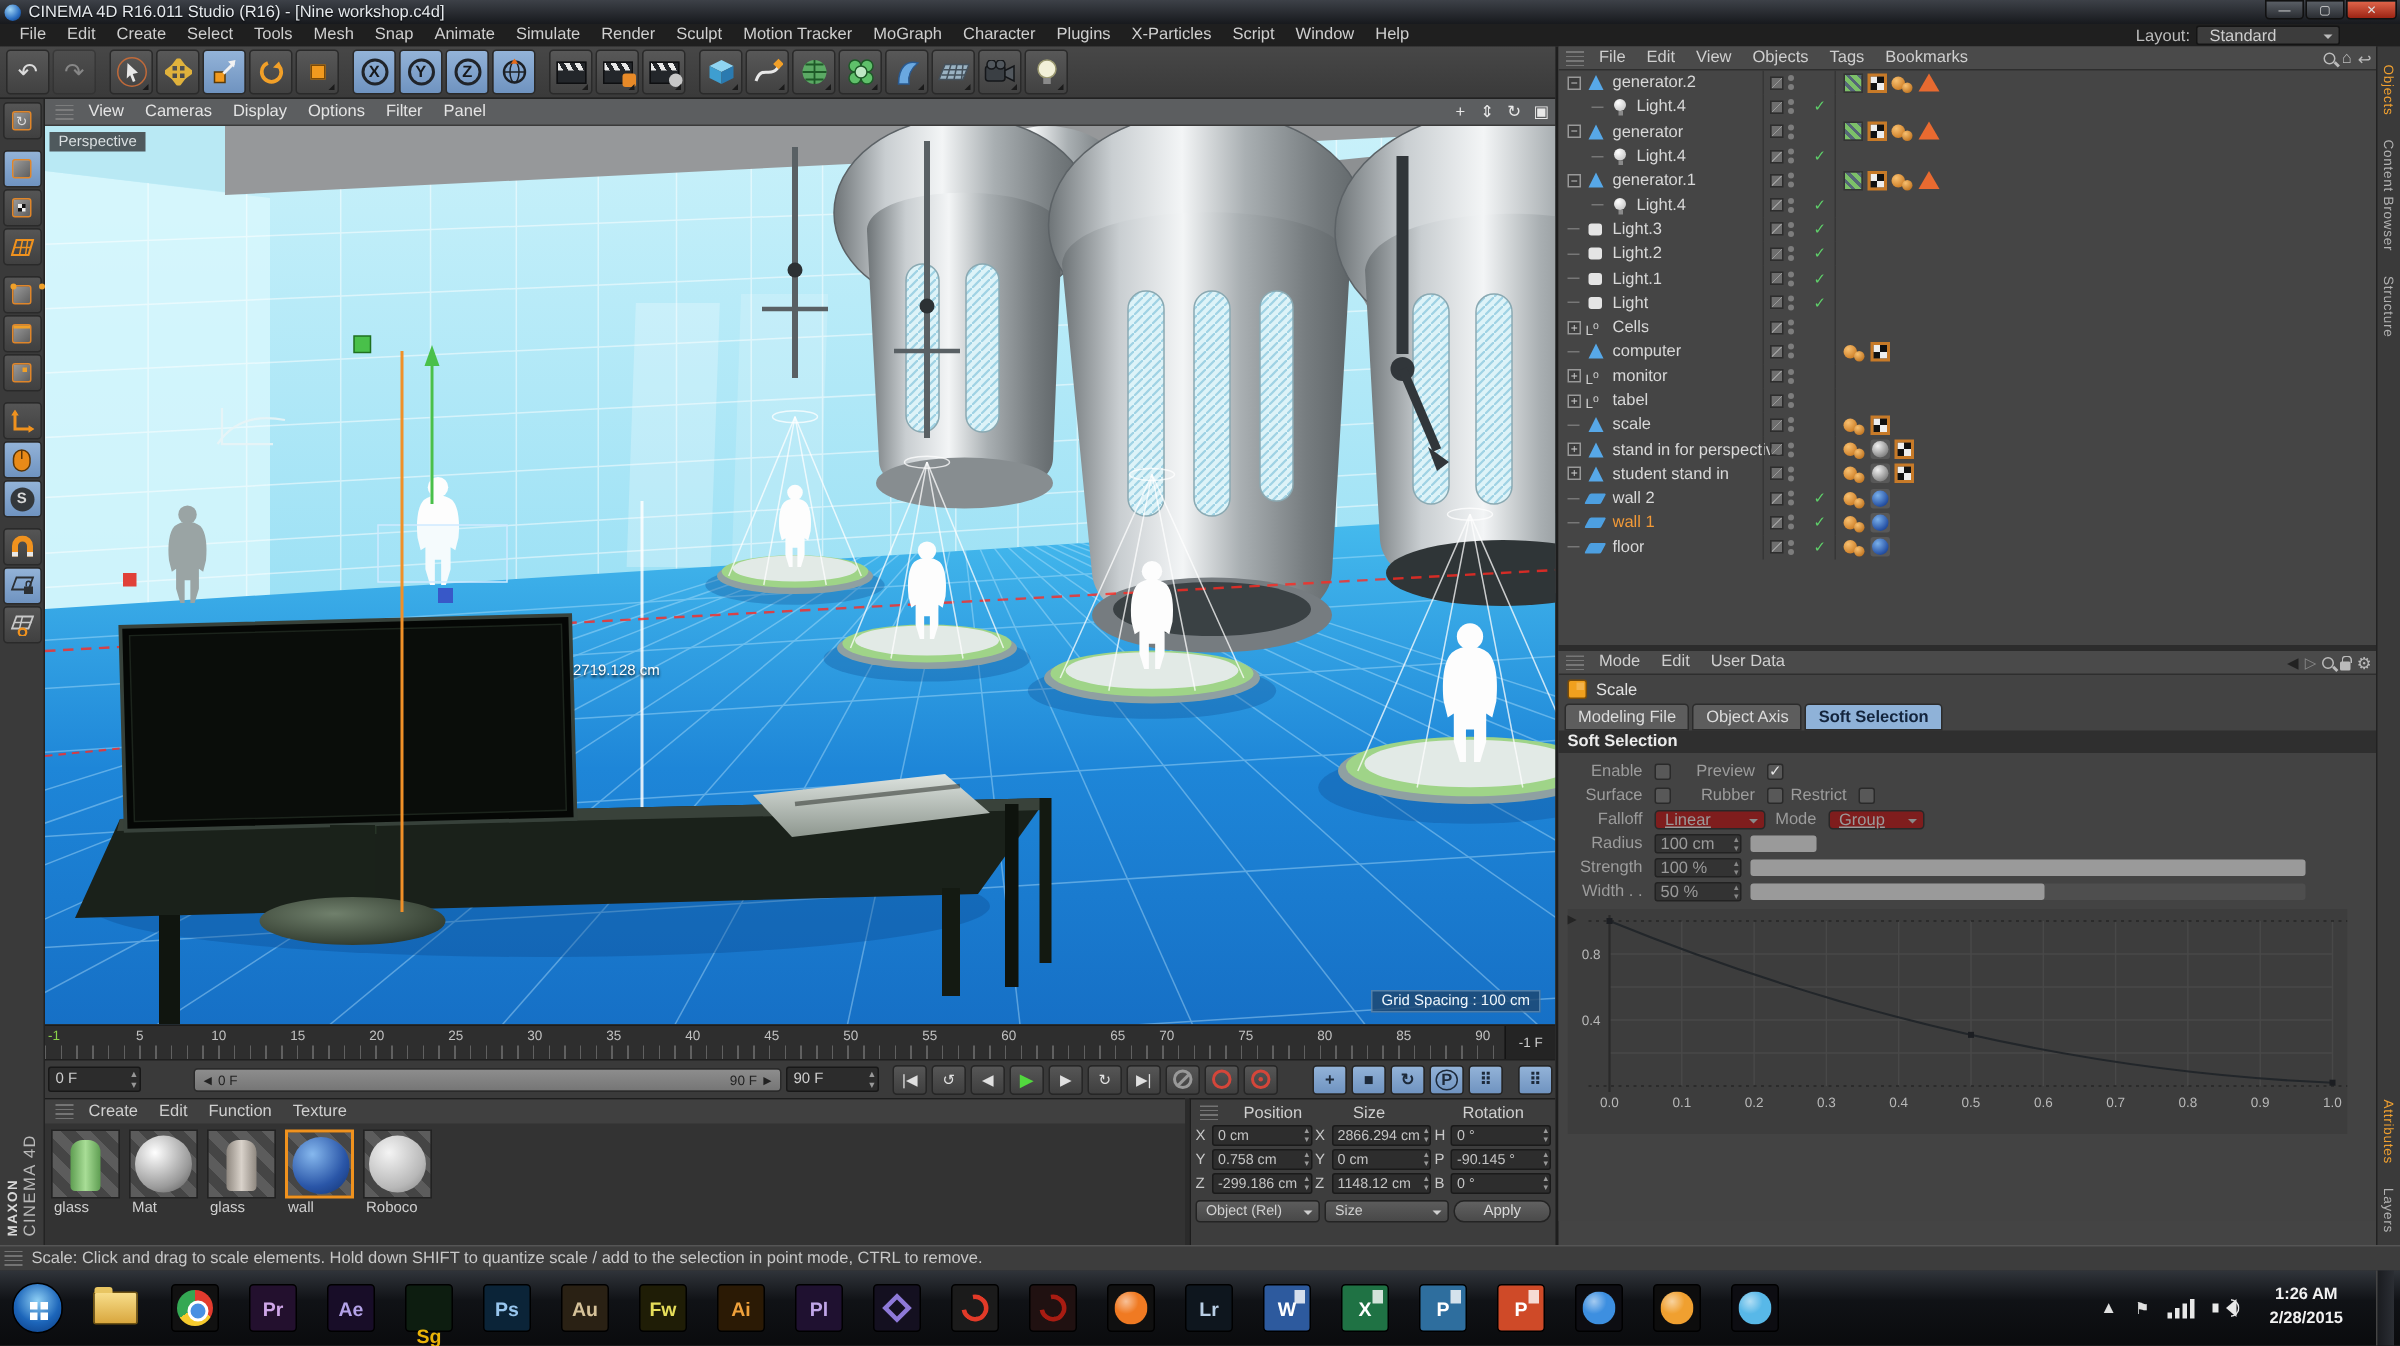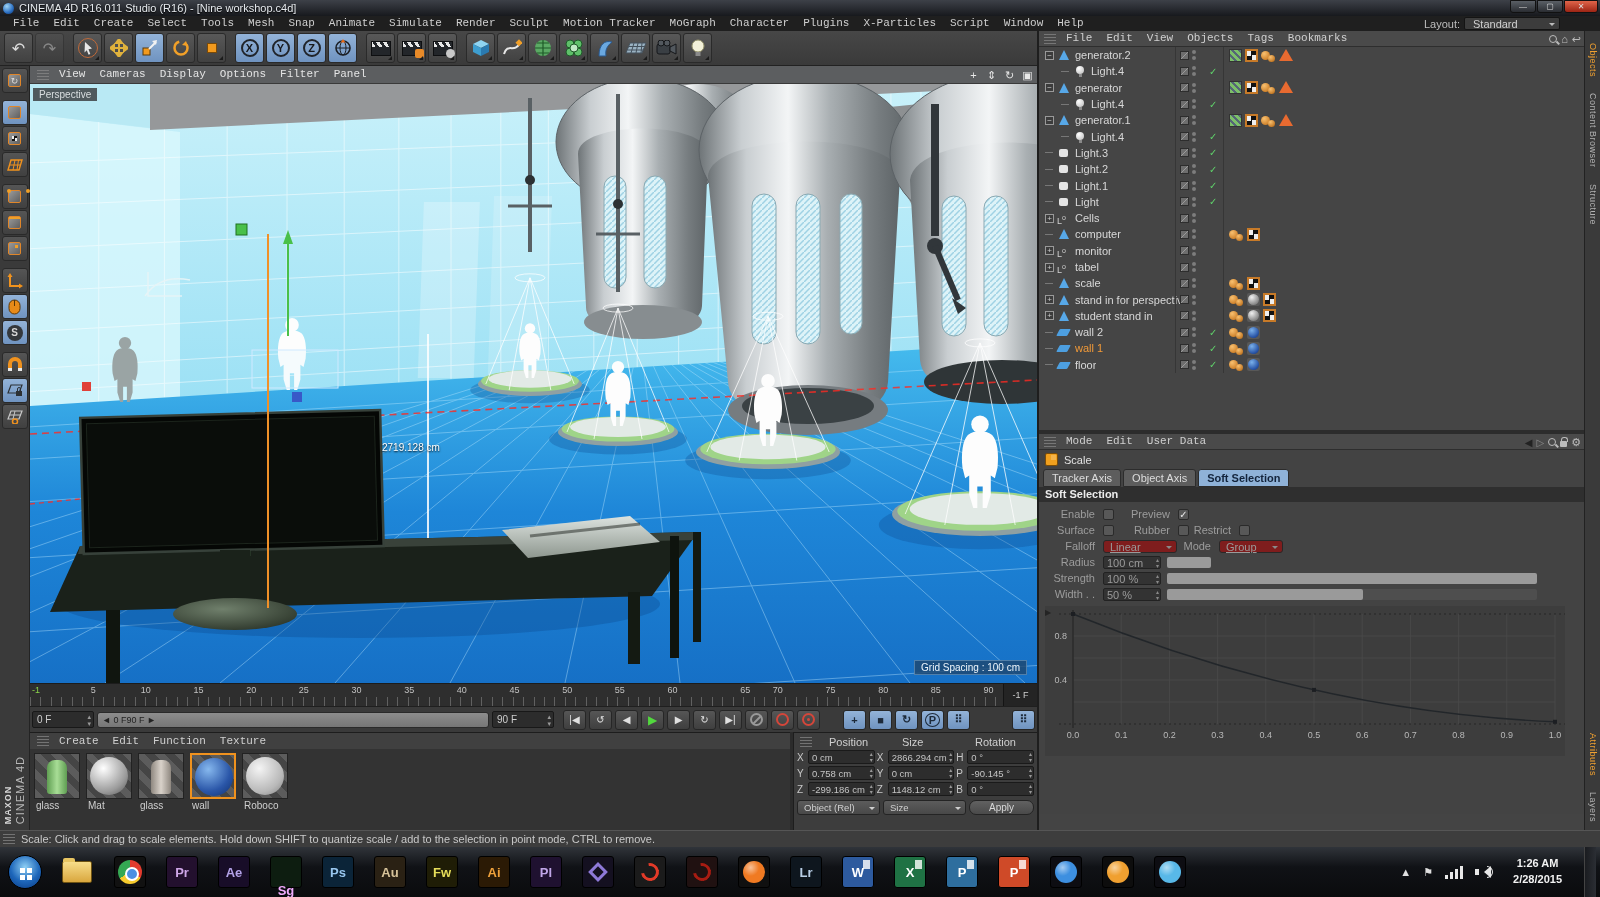--- a/index.html
+++ b/index.html
@@ -14,21 +14,21 @@
     background:radial-gradient(circle at 35% 30%, #9fd4f5, #2a6ec2 60%, #0b2f66); margin-right:5px; }
   #titletext { color:#e6eaee; font-size:11px; text-shadow:0 1px 1px #000; white-space:nowrap; }
   #winbtns { position:absolute; right:2px; top:0; display:flex; }
   .wbtn { width:26px; height:13px; margin-left:1px; border-radius:0 0 3px 3px;
     background:linear-gradient(#5a5f66,#2a2d32); color:#ddd; font-size:8px; text-align:center; line-height:12px; border:1px solid #111; }
   .wbtn.close { background:linear-gradient(#e0654a,#9c2414); width:34px; }
 
   
   #menubar { position:absolute; left:0; top:16px; width:1600px; height:15px;
     background:#1f1f1f; display:flex; align-items:center; padding-left:6px; }
-  .menu-item { padding:0 7px; color:#cfcfcf; height:15px; line-height:15px; white-space:nowrap;font-family:Liberation Mono, monospace; }
+  .menu-item { padding:0 7px; color:#cfcfcf; height:15px; line-height:15px; white-space:nowrap; }
   #layoutbox { position:absolute; right:40px; top:0; height:15px; display:flex; align-items:center; gap:4px; }
   #layoutdd { background:#3c3c3c; border:1px solid #141414; border-radius:2px; color:#cfcfcf;
     padding:0 16px 0 8px; height:13px; line-height:12px; min-width:96px; position:relative; }
   #layoutdd::after { content:""; position:absolute; right:4px; top:5px; border:3px solid transparent; border-top-color:#bbb; }
 
   
   #toolbar { position:absolute; left:0; top:31px; width:1037px; height:35px;
     background:linear-gradient(#474747,#3a3a3a); border-bottom:1px solid #222; display:flex; align-items:center; padding-left:4px; gap:2px; }
   .tbtn { width:29px; height:30px; border-radius:3px; position:relative;
     background:linear-gradient(#585858,#414141); border:1px solid #2a2a2a;
@@ -88,22 +88,22 @@
   #framebox { width:34px; height:100%; background:#242424; border-left:1px solid #141414;
     color:#cfcfcf; font-size:9px; text-align:center; line-height:22px; }
 
   
   #transport { position:absolute; left:30px; top:706px; width:1007px; height:26px;
     background:#3a3a3a; border-top:1px solid #1f1f1f; display:flex; align-items:center; gap:3px; padding:0 2px; }
   .tfield { width:62px; height:17px; background:#2c2c2c; border:1px solid #181818; border-radius:2px;
     color:#cfcfcf; font-size:10px; padding:0 4px; line-height:15px; position:relative; }
   .tfield .stp { position:absolute; right:2px; top:1px; font-size:7px; color:#999; line-height:7px; }
   #tslider { flex:0 0 392px; height:16px; background:linear-gradient(#8d8d8d,#767676); border-radius:3px;
-    border:1px solid #2a2a2a; display:flex; justify-content:flex-start; align-items:center;
-    color:#222; font-size:9px; padding:0 4px; }
+    border:1px solid #2a2a2a; display:flex; justify-content:space-between; align-items:center;
+    color:#222; font-size:9px; padding:0 4px;margin-left:32px; }
   .pbtn { width:23px; height:20px; border-radius:3px; background:linear-gradient(#565656,#3f3f3f);
     border:1px solid #262626; color:#e0e0e0; font-size:10px; display:flex; align-items:center; justify-content:center; }
   .pbtn.play { color:#52d83e; font-size:12px; }
   .pbtn.blue { background:linear-gradient(#93b3d8,#6f93c0); }
   .pbtn.blue .kg { color:#1d2a3a; }
   .circ { width:13px; height:13px; border-radius:50%; border:2px solid #999; position:relative; }
   .circ.slash::after { content:""; position:absolute; left:-1px; top:4px; width:12px; height:2px; background:#999; transform:rotate(-45deg); }
   .circ.red { border-color:#d4463a; }
   .circ.red.dot::after { content:""; position:absolute; left:3px; top:3px; width:3px; height:3px; border-radius:50%; background:#d4463a; }
   .kg { font-size:11px; color:#f0821e; font-weight:bold; }
@@ -1336,21 +1336,21 @@
           <span class="mag"></span>
           <span class="lockic"></span>
           <span style="color:#bbb">⚙</span>
         </span>
       </div>
       <div id="attrtitle">
         <span id="attrtoolic"></span>
         <span style="color:#e2e2e2">Scale</span>
       </div>
       <div id="attrtabs">
-          <div class="atab">Tracker Axis</div>
+          <div class="atab">Modeling File</div>
           <div class="atab">Object Axis</div>
           <div class="atab act">Soft Selection</div>
         </div>
       <div id="attrsection">Soft Selection</div>
       <div style="height:4px"></div>
       <div class="arow">
         <span class="al">Enable</span>
         <span class="cb"></span>
         <span class="al2">Preview</span>
         <span class="cb">✓</span>
@@ -1454,21 +1454,21 @@
         <div class="app" style="background: rgb(17, 17, 17);">
           <span class="chromeball"></span>
         </div>
         <div class="app" style="background: rgb(35, 16, 46);">
           <span class="lbl" style="color: rgb(207, 166, 232);">Pr</span>
         </div>
         <div class="app" style="background: rgb(24, 13, 40);">
           <span class="lbl" style="color: rgb(180, 162, 232);">Ae</span>
         </div>
         <div class="app" style="background: rgb(13, 29, 16);">
-          <span class="lbl" style="color: #f0abfc; margin-top: 36px;">Sg</span>
+          <span class="lbl" style="color: #eab308; margin-top: 36px;">Sg</span>
         </div>
         <div class="app" style="background: rgb(11, 36, 56);">
           <span class="lbl" style="color: rgb(152, 198, 238);">Ps</span>
         </div>
         <div class="app" style="background: rgb(42, 33, 20);">
           <span class="lbl" style="color: rgb(214, 194, 153);">Au</span>
         </div>
         <div class="app" style="background: rgb(31, 29, 6);">
           <span class="lbl" style="color: rgb(230, 222, 90);">Fw</span>
         </div>

